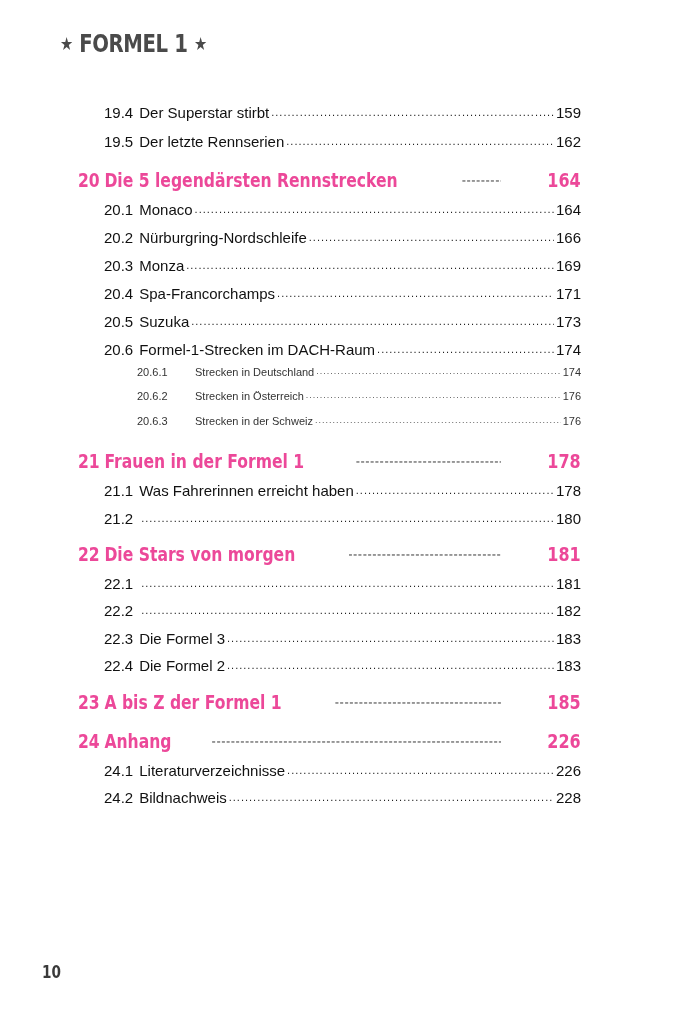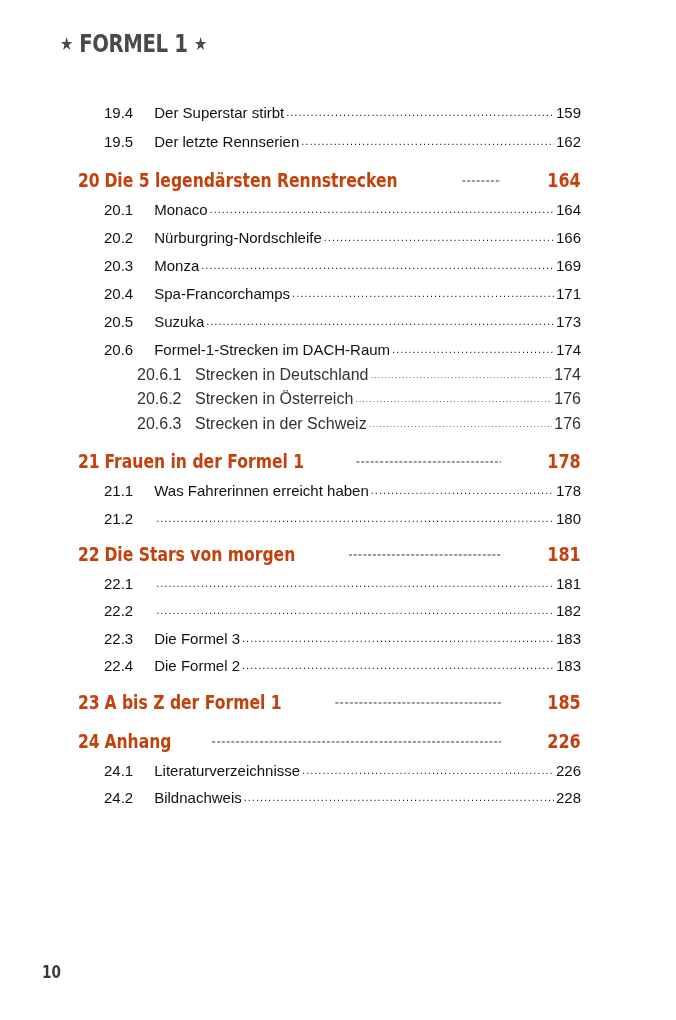--- a/index.html
+++ b/index.html
@@ -13,32 +13,32 @@
   }
   .header .star { font-size: 18px; position: relative; top: -2px; }
   .toc { position: absolute; left: 0; top: 0; width: 676px; }
   .row { position: absolute; display: flex; align-items: baseline; white-space: nowrap; }
   .row .dots { flex: 1; overflow: hidden; margin: 0 2px; position: relative; height: 1em; }
   .row .dots::before {
     content: "........................................................................................................................................................................................................................................................................";
     position: absolute; left: 0; bottom: 0; letter-spacing: 1px; white-space: nowrap;
   }
   
-  .row.ch { left: 78px; width: 503px; font-family: "DejaVu Sans", sans-serif; font-weight: bold; font-size: 20px; color: #c2410c; gap: 36px; }
+  .row.ch { left: 78px; width: 503px; font-family: "DejaVu Sans", sans-serif; font-weight: bold; font-size: 20px; color: #ec4899; gap: 36px; }
   .row.ch .lbl { transform: scaleX(0.78); transform-origin: left; display: inline-block; }
   .row.ch .num { margin-right: 6px; }
   .row.ch .dots { font-size: 12px; color: #6a6a6a; }
   .row.ch .dots::before { letter-spacing: 0px; content: "▬▬▬▬▬▬▬▬▬▬▬▬▬▬▬▬▬▬▬▬▬▬▬▬▬▬▬▬▬▬▬▬▬▬▬▬▬▬▬▬▬▬▬▬▬▬▬▬▬▬▬▬▬▬▬▬▬▬▬▬▬▬▬▬▬▬▬▬▬▬▬▬▬▬▬▬▬▬▬▬"; font-size: 4px; bottom: 4px; color: #7a7a7a; letter-spacing: 1px; }
   .row.ch .pg { transform: scaleX(0.8); transform-origin: right; display: inline-block; }
   
   .row.sec { left: 104px; width: 477px; font-size: 15px; color: #111; }
-  .row.sec .num { margin-right: 21px; }
+  .row.sec .num { margin-right: 6px; }
   .row.sec .dots { font-size: 11px; color: #222; }
   
-  .row.sub { left: 137px; width: 444px; font-size: 16px; color: #333; }
+  .row.sub { left: 137px; width: 444px; font-size: 11px; color: #333; }
   .row.sub .num { width: 58px; display: inline-block; }
   .row.sub .dots { font-size: 9px; color: #555; }
   .pagenum {
     position: absolute; left: 42px; top: 962px;
     font-family: "DejaVu Sans", sans-serif; font-weight: bold; font-size: 17px; color: #3a3a3a;
     transform: scaleX(0.8); transform-origin: left;
   }
 </style>
 </head>
 <body>

